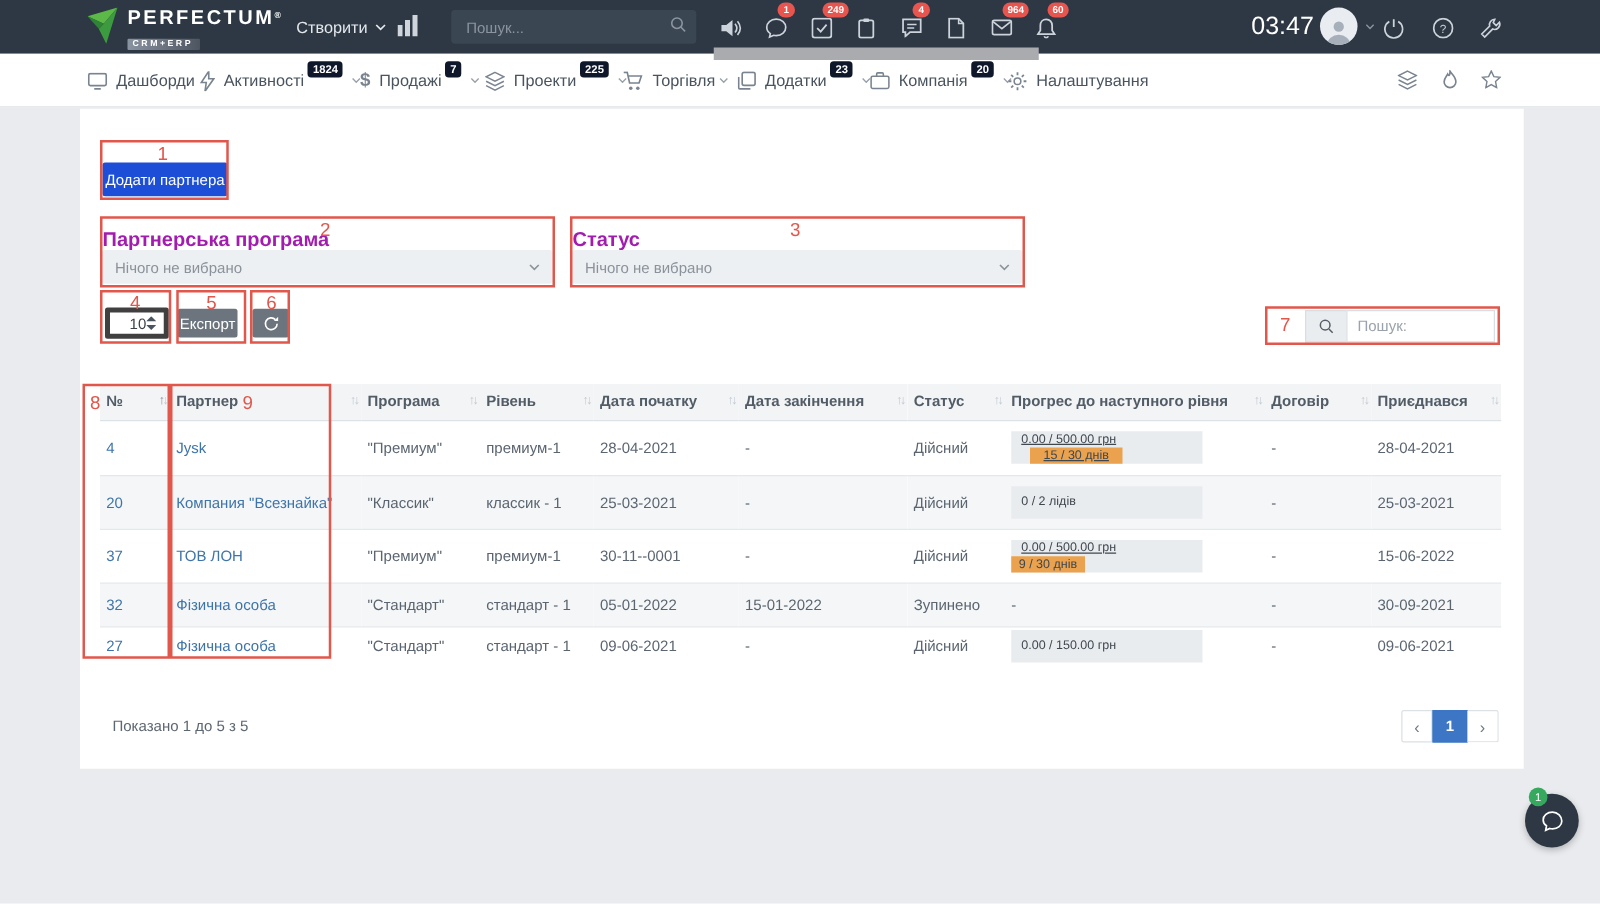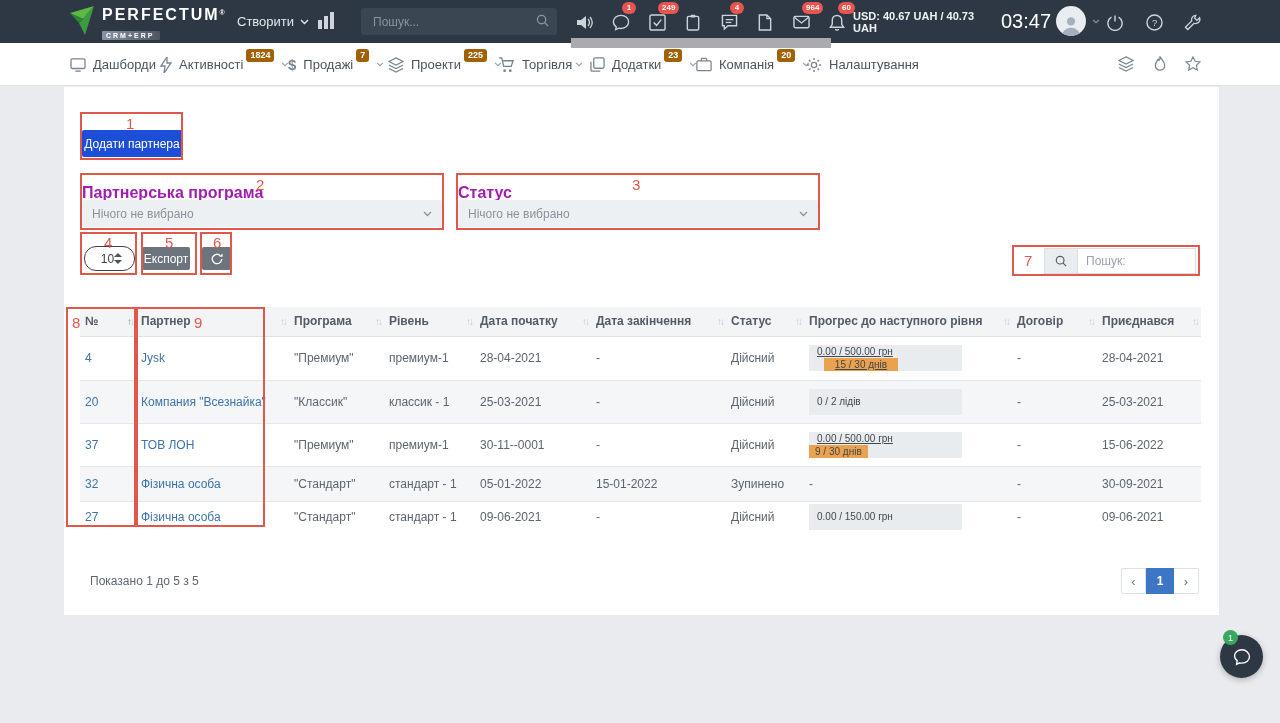--- a/index.html
+++ b/index.html
@@ -26,33 +26,33 @@
   .clock { position: absolute; left: 1001px; top: 0; height: 43px; display: flex; align-items: center; color: #fff; font-size: 20px; }
   .avatar-wrap { position: absolute; left: 1056px; top: 6px; display: flex; align-items: center; gap: 6px; cursor: pointer; }
   .avatar { width: 30px; height: 30px; border-radius: 50%; background: #e9ecf0; display: flex; align-items: flex-end; justify-content: center; overflow: hidden; }
   .chev { color: #8b94a0; }
   .overlay-strip { position: absolute; left: 571px; top: 38px; width: 260px; height: 10px; background: #a9abae; z-index: 3; }
 
   
   .navbar { position: absolute; left: 0; top: 43px; width: 1280px; height: 43px; background: #ffffff; border-bottom: 1px solid #dfe3e7; z-index: 2; }
   .nav-item { position: absolute; top: 0; height: 43px; display: flex; align-items: center; gap: 7px; color: #4a545e; font-size: 13px; cursor: pointer; white-space: nowrap; }
   .nav-item .nicon { color: #7a8490; display: flex; }
-  .nav-badge { background: #a16207; color: #fff; font-size: 9px; font-weight: bold; padding: 2px 4px; border-radius: 3px; position: relative; top: -9px; left: -4px; line-height: 9px; }
+  .nav-badge { background: #0f172a; color: #fff; font-size: 9px; font-weight: bold; padding: 2px 4px; border-radius: 3px; position: relative; top: -9px; left: -4px; line-height: 9px; }
   .nav-chev { color: #98a0aa; position: relative; left: -4px; }
   .nav-right-icon { position: absolute; top: 13px; color: #7a8490; cursor: pointer; }
 
   
   .card { position: absolute; left: 64px; top: 87px; width: 1155px; height: 528px; background: #fff; }
 
   .add-btn { position: absolute; left: 82px; top: 130px; width: 100px; height: 27px; background: #1d4ed8; color: #fff; font-size: 12px; border: none; border-radius: 2px; cursor: pointer; font-family: "Liberation Sans", sans-serif; }
 
   .filter-label { position: absolute; font-size: 16px; font-weight: bold; color: #a21caf; }
   .select { position: absolute; height: 27px; background: #edf0f2; border-radius: 2px; display: flex; align-items: center; justify-content: space-between; padding: 0 10px; font-size: 12px; color: #8a929b; cursor: pointer; }
 
-  .pagesize { position: absolute; left: 84px; top: 246px; width: 51px; height: 25px; background: #fff; border: 1px solid #404040; border-radius: 12px; display: flex; align-items: center; justify-content: center; padding: 0 6px 0 10px; font-size: 12px; color: #3c434a; cursor: pointer; }
+  .pagesize { position: absolute; left: 84px; top: 246px; width: 51px; height: 25px; background: #fff; border: 4px solid #404040; border-radius: 2px; display: flex; align-items: center; justify-content: flex-end; padding: 0 6px 0 10px; font-size: 12px; color: #3c434a; cursor: pointer; }
   .gbtn { position: absolute; top: 247px; height: 23px; background: #6c757d; border: none; border-radius: 2px; color: #fff; font-size: 12px; cursor: pointer; display: flex; align-items: center; justify-content: center; font-family: "Liberation Sans", sans-serif; }
 
   .tsearch-addon { position: absolute; left: 1044px; top: 248px; width: 33px; height: 26px; background: #e9edf0; border: 1px solid #d9dee2; border-right: none; display: flex; align-items: center; justify-content: center; color: #555e66; }
   .tsearch { position: absolute; left: 1077px; top: 248px; width: 119px; height: 26px; border: 1px solid #d9dee2; font-size: 12px; padding: 0 8px; color: #3c434a; outline: none; font-family: "Liberation Sans", sans-serif; }
   .tsearch::placeholder { color: #9aa2ab; }
 
   
   .ptable { position: absolute; left: 80px; top: 307px; width: 1121px; border-collapse: collapse; table-layout: fixed; font-size: 12px; color: #5b6570; }
   .ptable th { background: #f2f4f6; height: 29px; font-weight: bold; color: #525c66; text-align: left; padding: 0 14px 0 5px; border-bottom: 1px solid #dde2e6; position: relative; font-size: 12px; cursor: pointer; white-space: nowrap; overflow: hidden; }
   .ptable td { padding: 0 4px 0 5px; border-top: 1px solid #e4e8eb; vertical-align: middle; white-space: nowrap; overflow: hidden; }
@@ -182,21 +182,20 @@
     </div>
 
     <div class="hicon" style="left:822px">
       <svg width="16" height="17" viewBox="0 0 16 18">
           <path d="M8 1.5 c-3 0-5 2.3-5 5.2 v4.3 l-2 3 h14 l-2-3 v-4.3 c0-2.9-2-5.2-5-5.2z" fill="none" stroke="currentColor" stroke-width="1.5"></path>
           <path d="M6.3 15.8 a1.8 1.8 0 0 0 3.4 0" fill="none" stroke="currentColor" stroke-width="1.4"></path>
         </svg>
       <span class="hbadge">60</span>
     </div>
 
-    <div class="usd">USD: 40.67 UAH / 40.73 UAH</div>
     <div class="clock">03:47</div>
 
     <div class="avatar-wrap">
       <div class="avatar">
         <svg width="22" height="22" viewBox="0 0 24 24">
             <circle cx="12" cy="8" r="4.5" fill="#a7b0ba"></circle>
             <path d="M2 24 a10 9 0 0 1 20 0 z" fill="#a7b0ba"></path>
           </svg>
       </div>
       <svg class="chev" width="8" height="5" viewBox="0 0 9 6">

